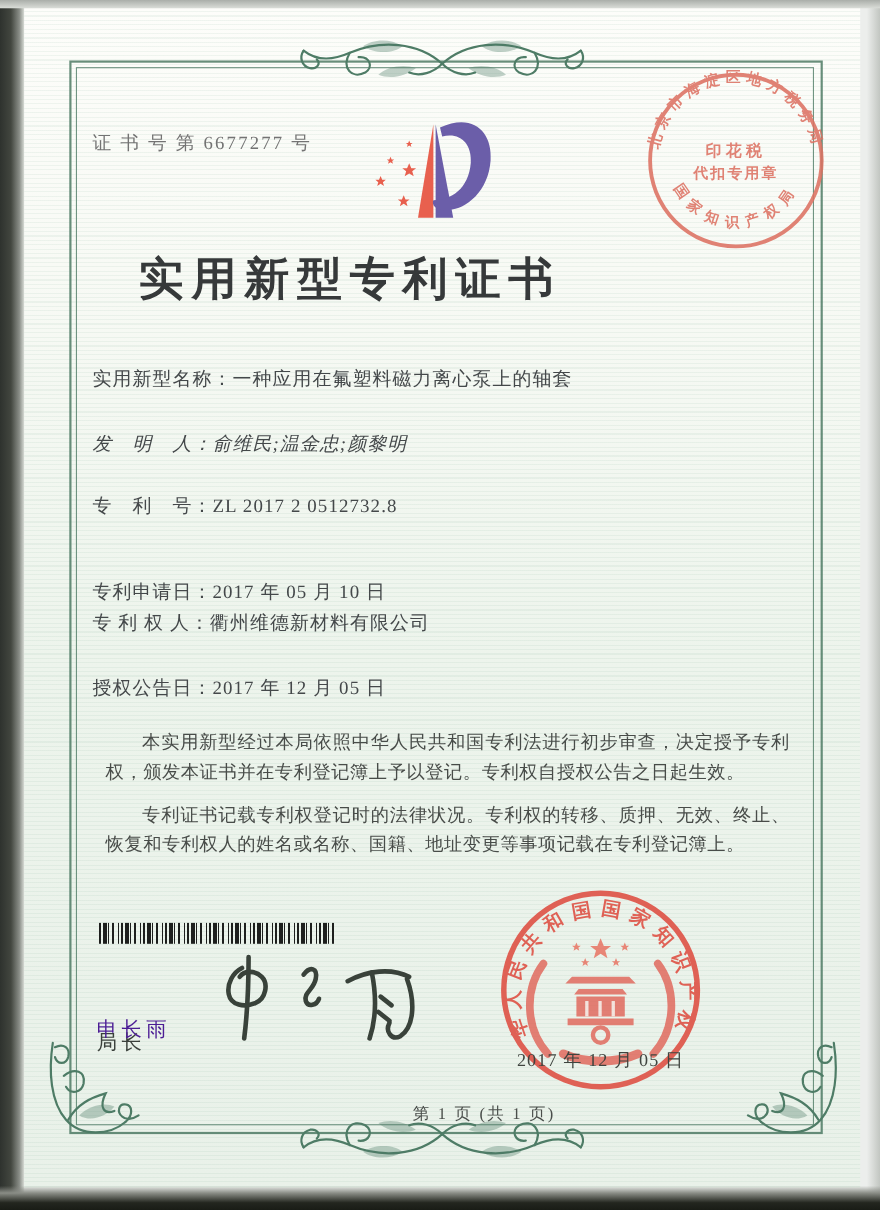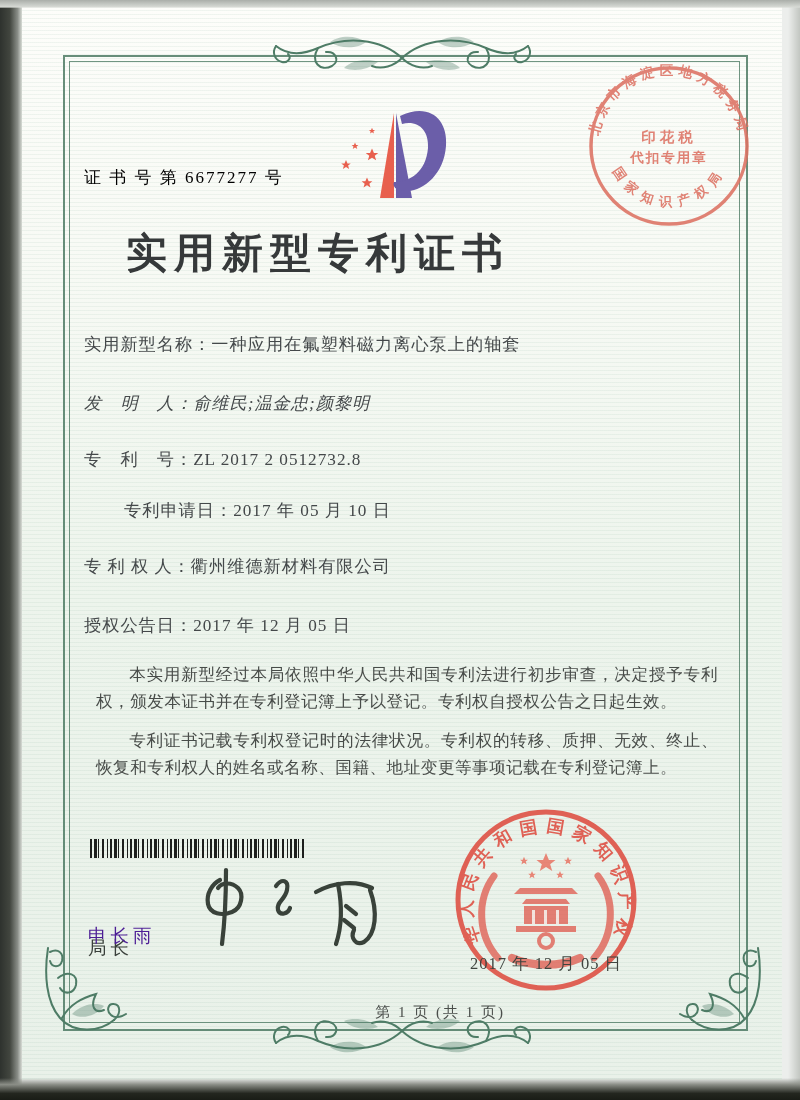--- a/index.html
+++ b/index.html
@@ -24,27 +24,27 @@
   .paper{left:22px;top:6px;width:760px;height:1074px;
     background:
       repeating-linear-gradient(180deg, rgba(121,170,146,0.10) 0px, rgba(121,170,146,0.10) 1px, rgba(255,255,255,0) 1px, rgba(255,255,255,0) 4px),
       linear-gradient(180deg,#fdfdfa 0%,#f8faf5 22%,#edf4ec 55%,#e9f1e9 100%);}
 
   .frame-outer{left:63px;top:55px;width:681px;height:972px;border:2px solid #4e7a64;opacity:.85;}
   .frame-inner{left:69px;top:61px;width:669px;height:960px;border:1px solid #4e7a64;opacity:.8;}
 
   .orn{color:#4e7c66;}
 
-  .cert-no{left:84px;top:118px;font-size:17px;letter-spacing:2px;color:#000000;margin-top:48px;}
+  .cert-no{left:84px;top:118px;font-size:17px;letter-spacing:2px;color:#737373;}
   .title{left:0;top:226px;width:636px;text-align:center;font-size:41px;font-weight:bold;
     letter-spacing:7px;color:#36393a;}
 
   .row{left:84px;width:650px;font-size:17.2px;color:#44484a;letter-spacing:1px;white-space:nowrap;}
   .row .lbl{color:#44484a;}
-  .r0{top:332px;} .r1{top:391px;font-style:italic;} .r2{top:447px;} .r3{top:498px;margin-left:40px;} .r4{top:554px;} .r5{top:613px;}
+  .r0{top:332px;} .r1{top:391px;font-style:italic;} .r2{top:447px;} .r3{top:526px;} .r4{top:554px;} .r5{top:613px;}
 
   .paras{left:84px;top:649px;width:646px;font-size:16.6px;line-height:27px;color:#484c49;
     text-align:justify;letter-spacing:.5px;}
   .paras p{margin:12px;text-indent:2em;}
 
   .barcode{left:90px;top:839px;width:214px;height:19px;
     background:repeating-linear-gradient(90deg,
       #1d1f1d 0 2px,transparent 2px 4px,
       #1d1f1d 4px 7px,transparent 7px 8px,
       #1d1f1d 8px 9px,transparent 9px 12px,

